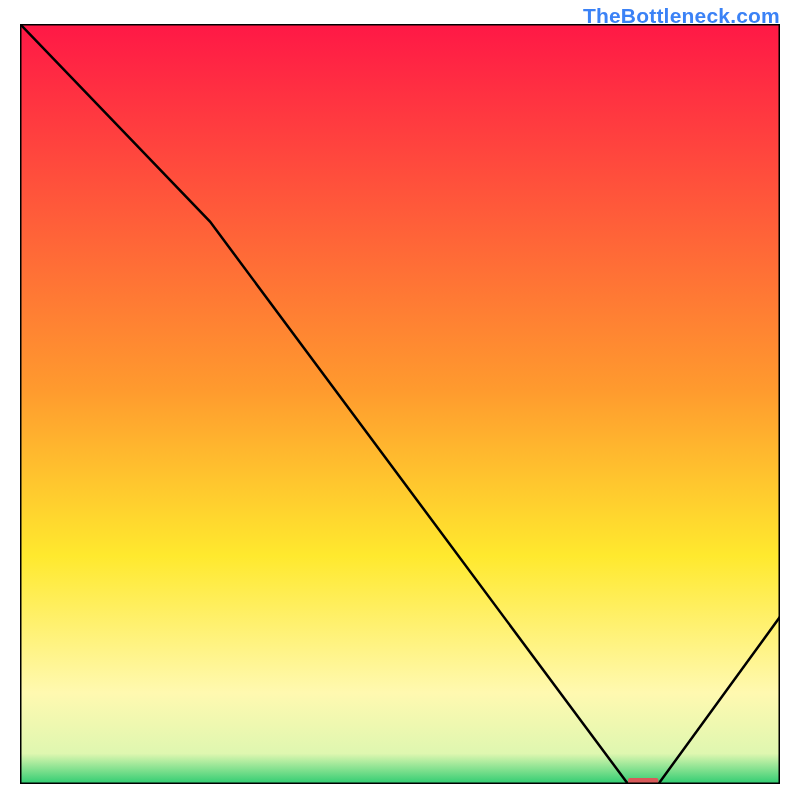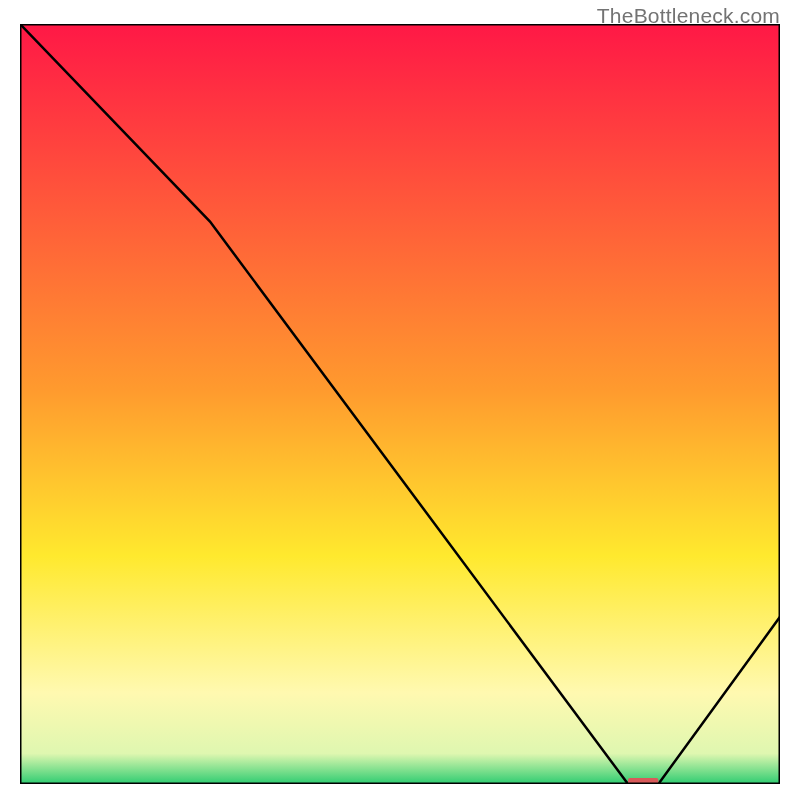--- a/index.html
+++ b/index.html
@@ -9,22 +9,22 @@
     height: 800px;
     position: relative;
     background: #ffffff;
     font-family: Arial, Helvetica, sans-serif;
   }
   .watermark {
     position: absolute;
     top: 4px;
     right: 20px;
     font-size: 21px;
-    font-weight: normal;
-    color: #737373;
+    font-weight: bold;
+    color: #3b82f6;
     letter-spacing: 0.2px;
   }
   .plot-area {
     position: absolute;
     left: 20px;
     top: 24px;
     width: 760px;
     height: 760px;
   }
   svg {

